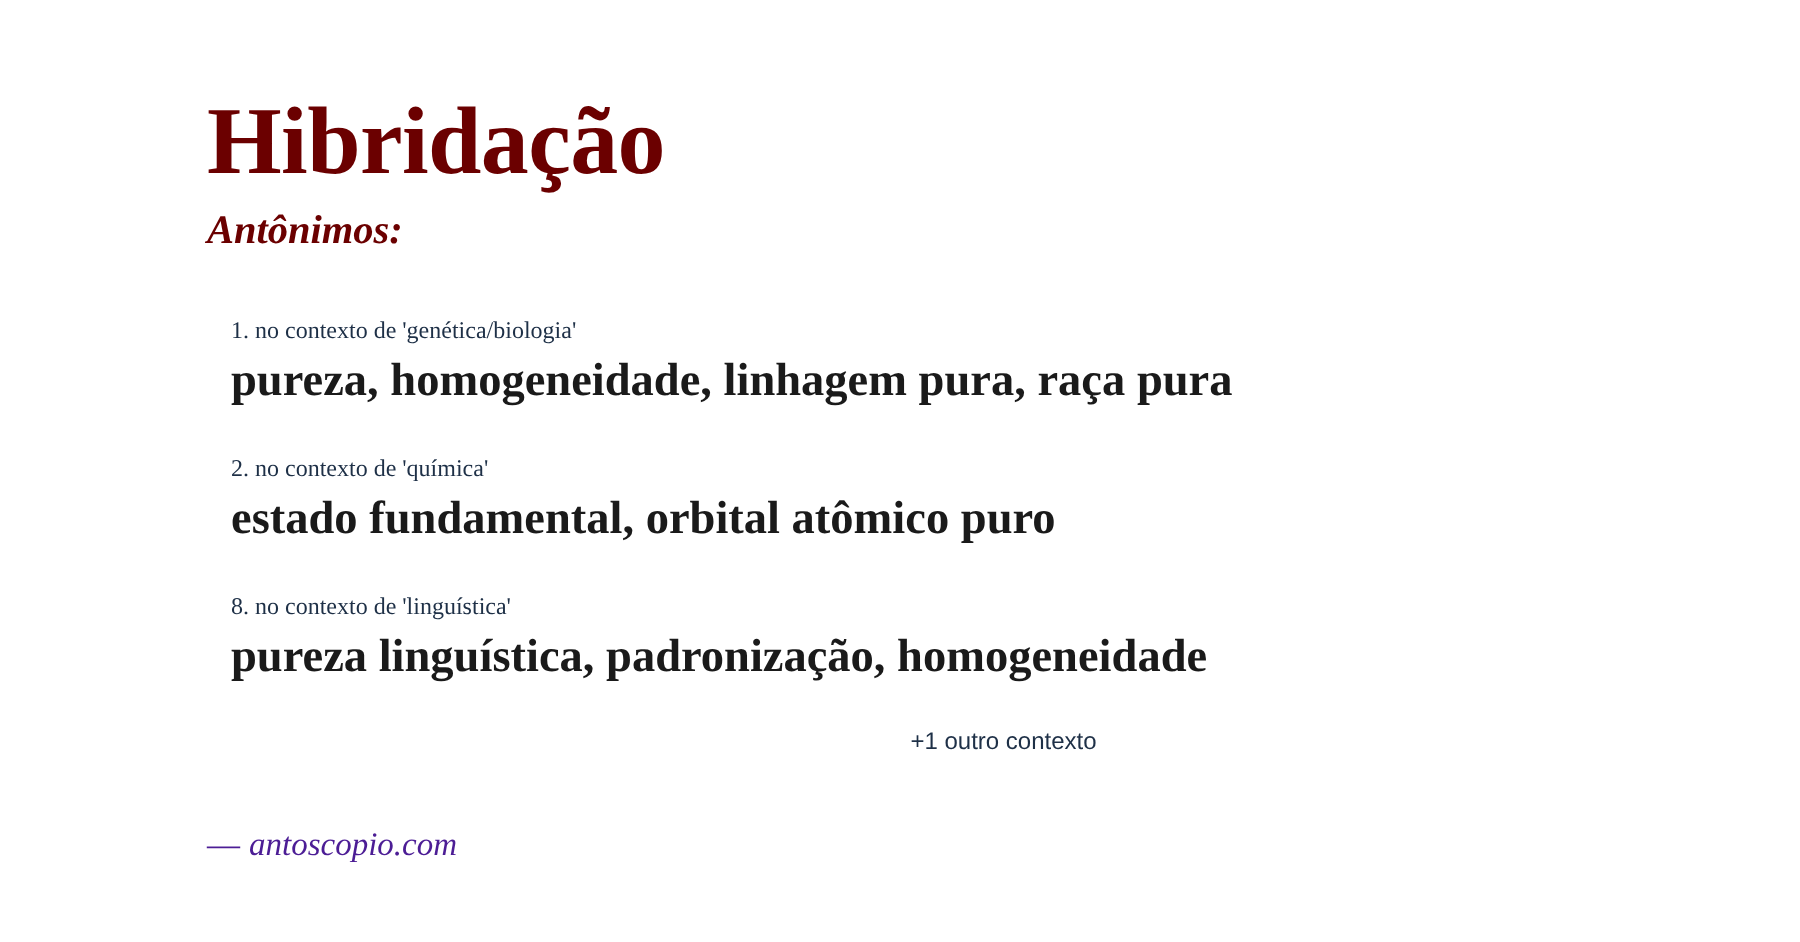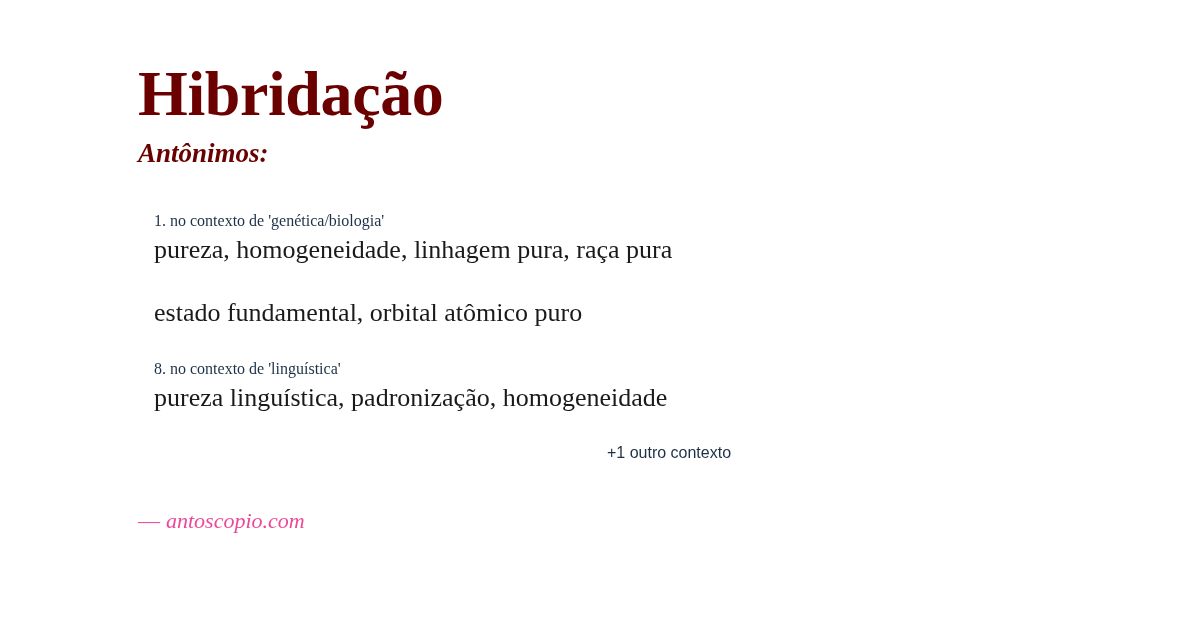--- a/index.html
+++ b/index.html
@@ -77,22 +77,22 @@
     font-weight: 400;
     color: #1e3047;
     line-height: 1.2;
     margin: 0;
     padding: 0;
     white-space: nowrap;
   }
 
   .sense-terms {
     font-family: "Liberation Serif", "DejaVu Serif", serif;
-    font-size: 26px;
-    font-weight: 400;
+    font-size: 31px;
+    font-weight: 700;
     color: #1a1a1a;
     line-height: 1.25;
     margin: 4px 0 0 0;
     padding: 0;
     white-space: nowrap;
   }
 
   
   .more-note {
     font-family: Liberation Sans, sans-serif;
@@ -105,21 +105,21 @@
     white-space: nowrap;
     text-align: center;
   }
 
   
   .attribution {
     font-family: "Liberation Serif", "DejaVu Serif", serif;
     font-size: 22px;
     font-style: italic;
     font-weight: 400;
-    color: #ec4899;
+    color: #4c1d95;
     line-height: 1.2;
     margin: 46px 0 0 0;
     padding: 0;
     white-space: nowrap;
   }
   .attribution .dash {
     font-style: normal;
     padding-right: 6px;
   }
 </style>
@@ -134,20 +134,21 @@
   </div>
 
   <ul class="sense-list">
 
     <li class="sense-item">
       <div class="sense-context">1. no contexto de 'genética/biologia'</div>
       <div class="sense-terms">pureza, homogeneidade, linhagem pura, raça pura</div>
     </li>
 
     <li class="sense-item">
+      <div class="sense-context">2. no contexto de 'química'</div>
       <div class="sense-terms">estado fundamental, orbital atômico puro</div>
     </li>
 
     <li class="sense-item">
       <div class="sense-context">8. no contexto de 'linguística'</div>
       <div class="sense-terms">pureza linguística, padronização, homogeneidade</div>
     </li>
 
   </ul>
 

